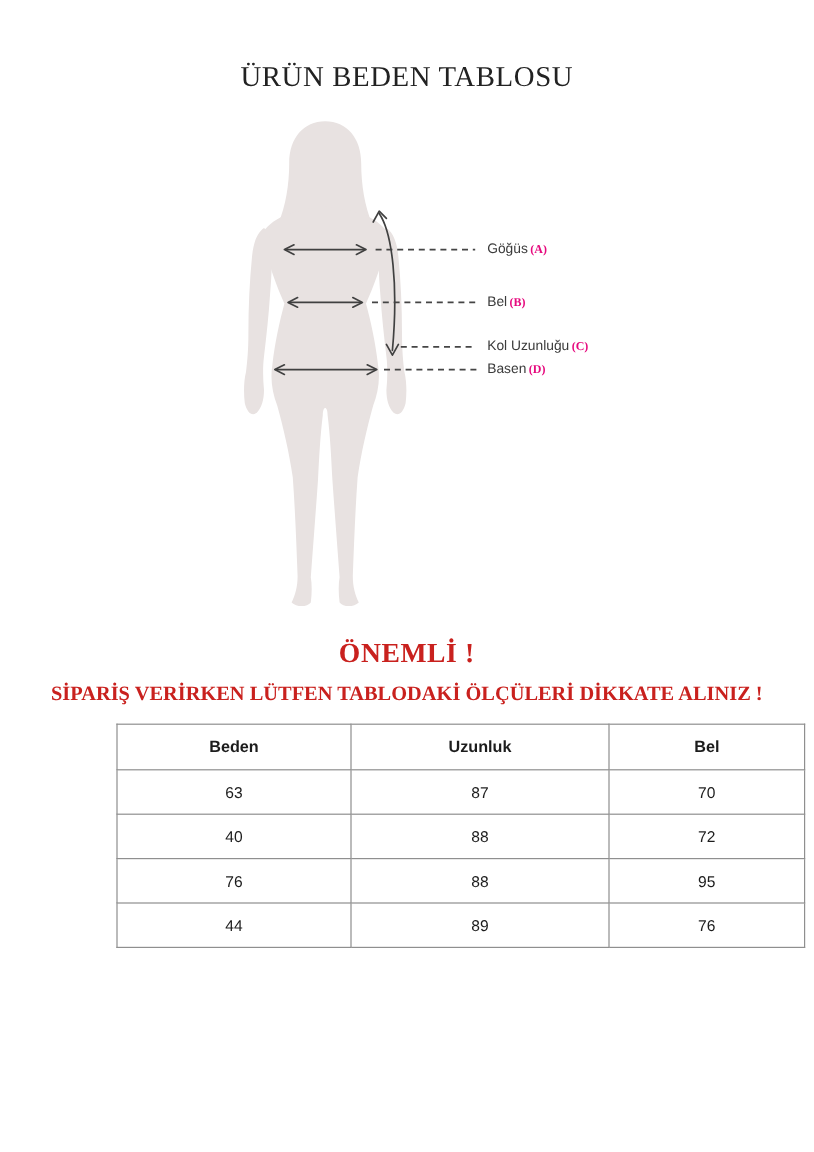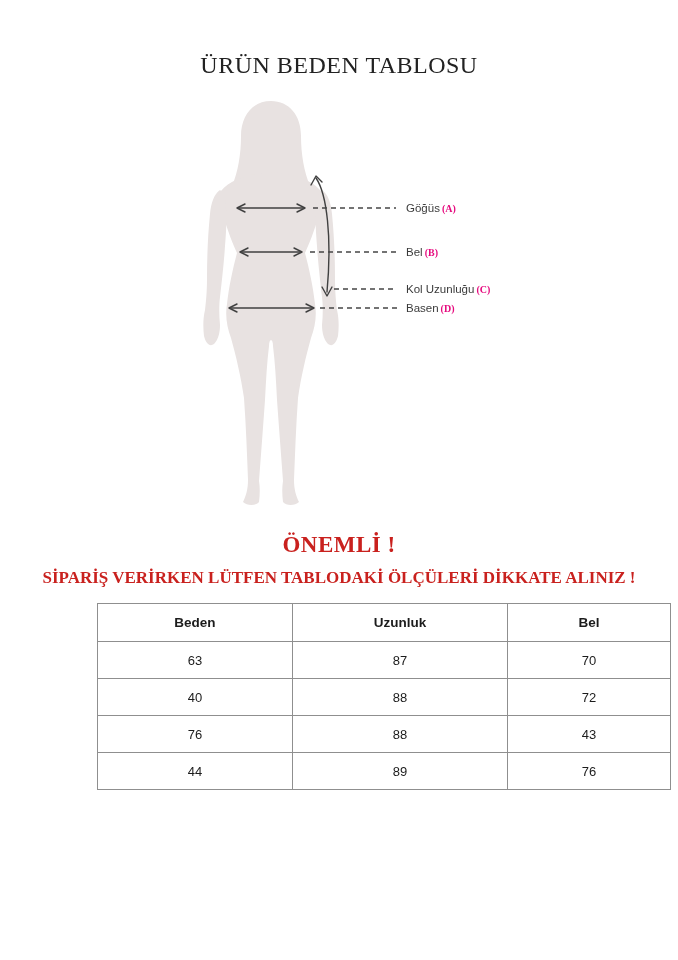--- a/index.html
+++ b/index.html
@@ -178,21 +178,21 @@
         <td>70</td>
       </tr>
       <tr>
         <td>40</td>
         <td>88</td>
         <td>72</td>
       </tr>
       <tr>
         <td>76</td>
         <td>88</td>
-        <td>43</td>
+        <td>95</td>
       </tr>
       <tr>
         <td>44</td>
         <td>89</td>
         <td>76</td>
       </tr>
     </tbody>
   </table>
 
 </div>

